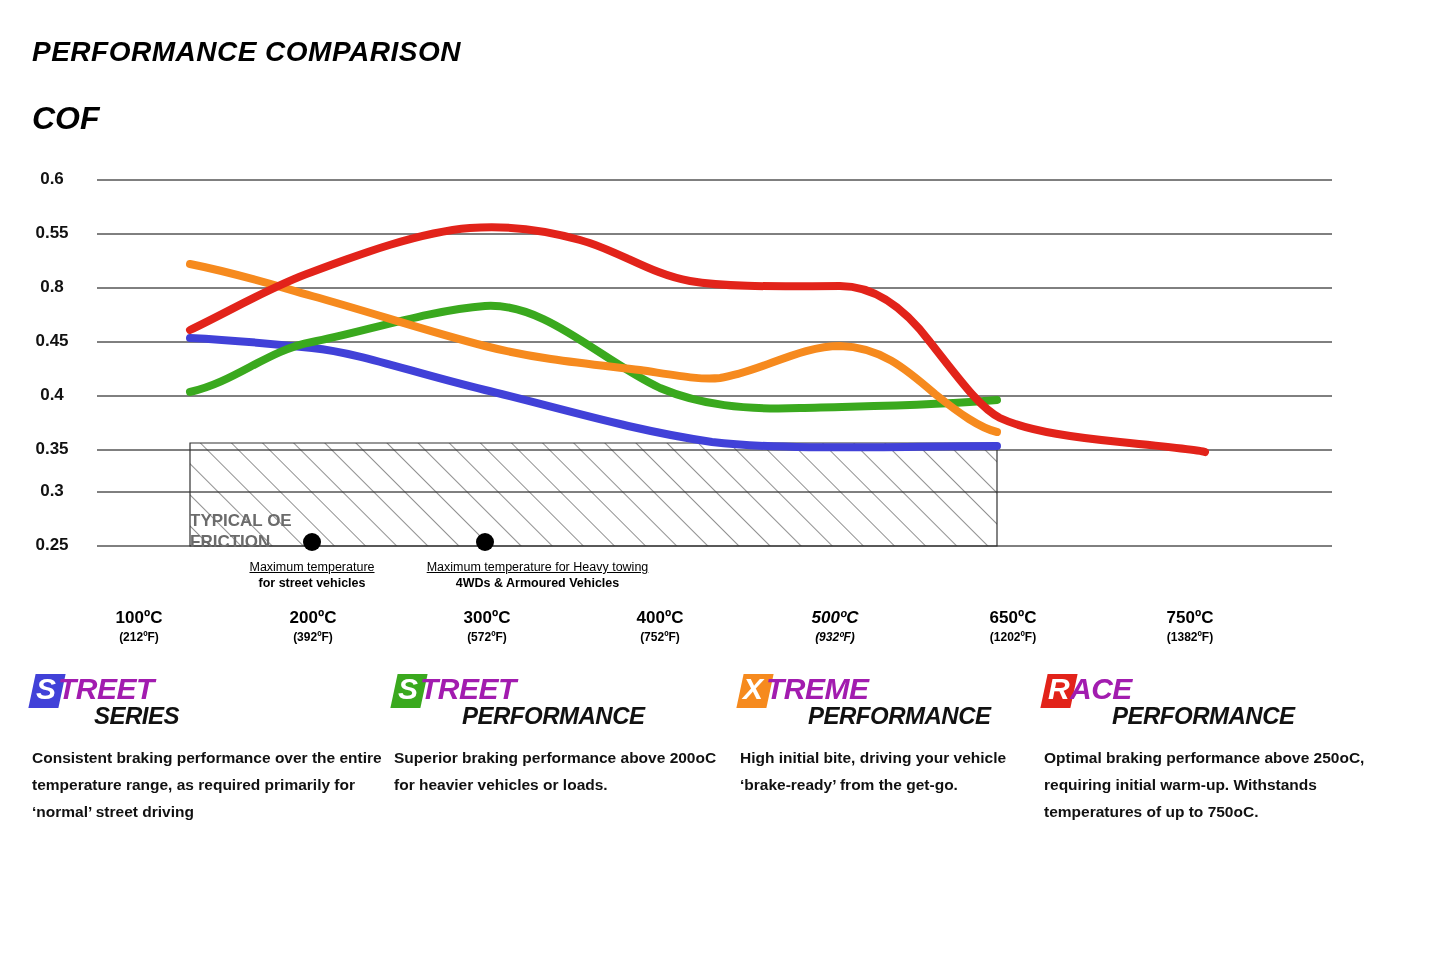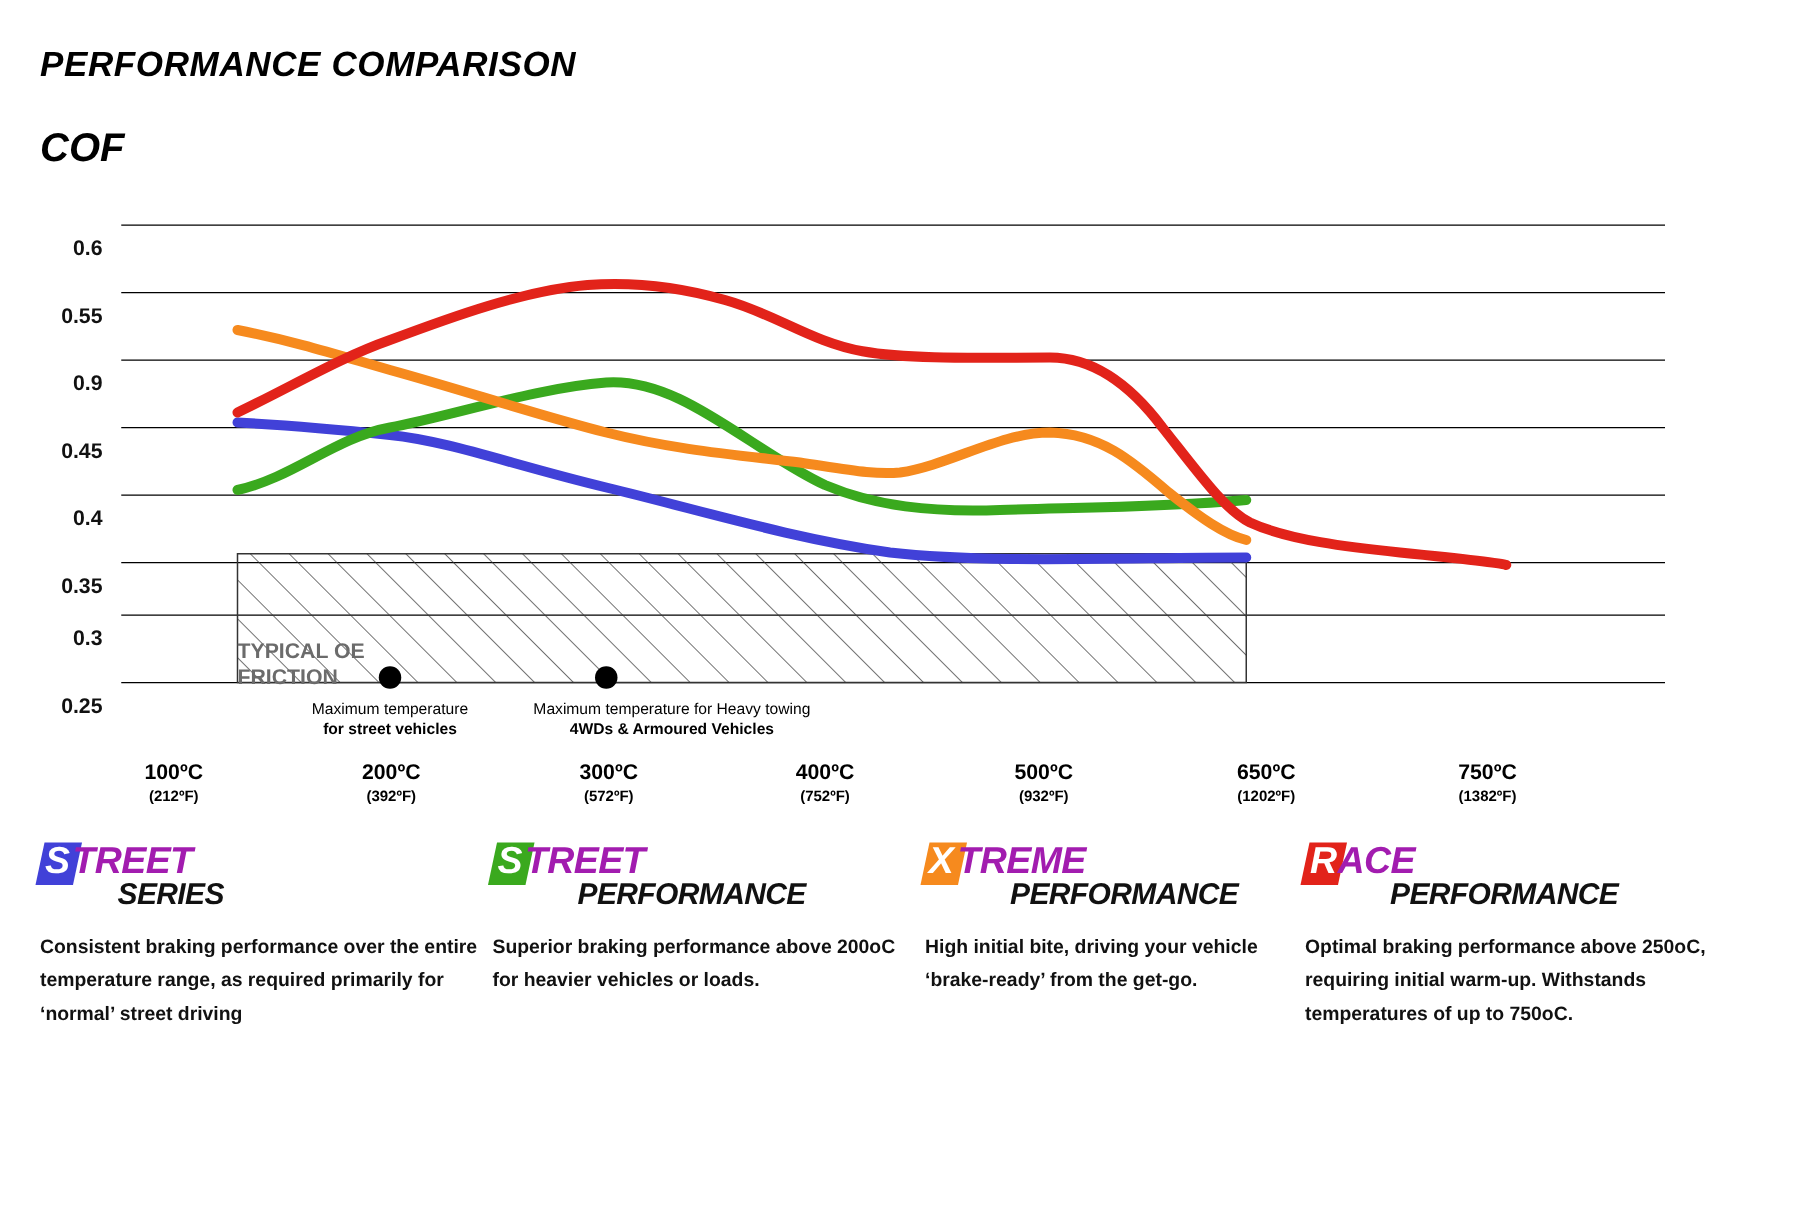--- a/index.html
+++ b/index.html
@@ -42,24 +42,23 @@
     position: absolute;
     left: 0;
     top: 150px;
     width: 1445px;
     height: 420px;
   }
   .ytick {
     position: absolute;
     font-size: 17px;
     font-weight: bold;
-    text-align: right;
+    text-align: center;
     width: 60px;
     color: #111;
-    margin-top: 20px;
   }
   .xtick {
     position: absolute;
     text-align: center;
     width: 150px;
     font-size: 17px;
     font-weight: bold;
   }
   .xtick .f {
     display: block;
@@ -73,21 +72,21 @@
     font-weight: bold;
     color: #6b6b6b;
     line-height: 1.25;
   }
   .anno {
     position: absolute;
     font-size: 12.5px;
     text-align: center;
     line-height: 1.25;
   }
-  .anno .l1 { font-weight: normal; }
+  .anno .l1 { font-weight: normal; text-decoration: underline; }
   .anno .l2 { font-weight: bold; }
   
   .products {
     position: absolute;
     left: 0;
     top: 672px;
     width: 1445px;
     height: 290px;
   }
   .product {
@@ -180,21 +179,21 @@
 
       <path d="M190 180 C 232 160, 272 136, 312 122 C 360 104, 420 82, 470 78 C 510 75, 545 80, 580 90 C 620 101, 650 124, 690 131 C 730 138, 790 136, 840 136 C 870 136, 900 152, 930 192 C 960 230, 980 258, 1000 268 C 1030 282, 1080 288, 1120 292 C 1160 296, 1200 300, 1205 302" fill="none" stroke="#e2231a" stroke-width="8" stroke-linecap="round" stroke-linejoin="round"></path>
 
       <circle cx="312" cy="392" r="9" fill="#000"></circle>
       <circle cx="485" cy="392" r="9" fill="#000"></circle>
     </svg>
 
     
     <div class="ytick" style="left:22px; top:19px;">0.6</div>
     <div class="ytick" style="left:22px; top:73px;">0.55</div>
-    <div class="ytick" style="left:22px; top:127px;">0.9</div>
+    <div class="ytick" style="left:22px; top:127px;">0.8</div>
     <div class="ytick" style="left:22px; top:181px;">0.45</div>
     <div class="ytick" style="left:22px; top:235px;">0.4</div>
     <div class="ytick" style="left:22px; top:289px;">0.35</div>
     <div class="ytick" style="left:22px; top:331px;">0.3</div>
     <div class="ytick" style="left:22px; top:385px;">0.25</div>
 
     
     <div class="hatch-label" style="left:190px; top:312px;margin-top:48px;">
       <span>TYPICAL OE</span><br>
       <span>FRICTION</span>
@@ -220,21 +219,21 @@
       <span class="f">(392ºF)</span>
     </div>
     <div class="xtick" style="left:412px; top:458px;">
       <span>300ºC</span>
       <span class="f">(572ºF)</span>
     </div>
     <div class="xtick" style="left:585px; top:458px;">
       <span>400ºC</span>
       <span class="f">(752ºF)</span>
     </div>
-    <div class="xtick" style="left:760px; top:458px;">
+    <div class="xtick" style="left:760px; top:458px;font-style:italic;">
       <span>500ºC</span>
       <span class="f">(932ºF)</span>
     </div>
     <div class="xtick" style="left:938px; top:458px;">
       <span>650ºC</span>
       <span class="f">(1202ºF)</span>
     </div>
     <div class="xtick" style="left:1115px; top:458px;">
       <span>750ºC</span>
       <span class="f">(1382ºF)</span>

